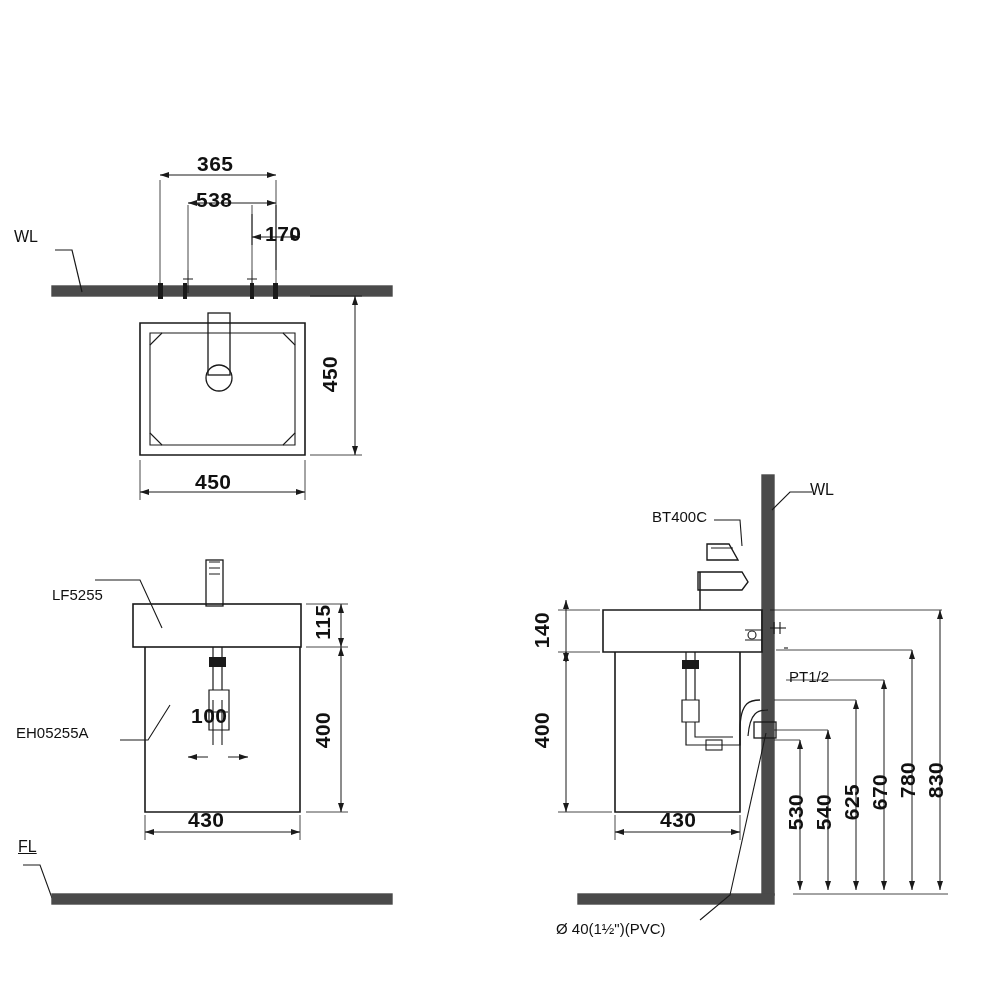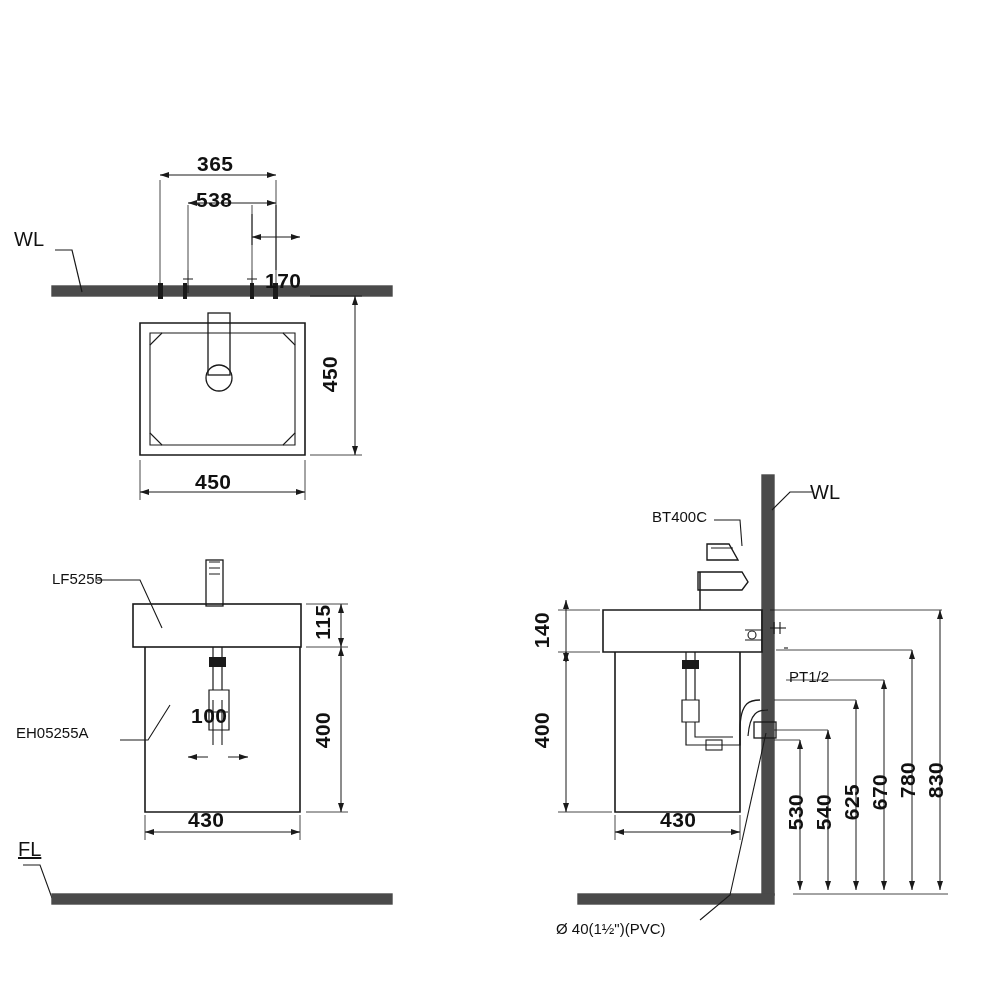--- a/index.html
+++ b/index.html
@@ -3,21 +3,21 @@
 <meta charset="utf-8">
 <style>
   html,body{margin:0;padding:0;background:#ffffff;}
   body{width:1000px;height:1000px;font-family:"Liberation Sans",sans-serif;color:#1a1a1a;overflow:hidden;}
   #sheet{position:relative;width:1000px;height:1000px;padding-left:8px;}
   svg{position:absolute;top:0;left:0;width:1000px;height:1000px;}
   .lbl{position:absolute;white-space:nowrap;font-family:"Liberation Sans",sans-serif;color:#111;}
   .dim{font-size:21px;font-weight:700;letter-spacing:.5px;}
   .dimv{font-size:21px;font-weight:700;letter-spacing:.5px;transform-origin:50% 50%;}
   .tag{font-size:15px;font-weight:400;text-align:right;}
-  .tagb{font-size:20px;font-weight:400;}
+  .tagb{font-size:16px;font-weight:400;}
 </style>
 </head>
 <body>
 
 <div id="sheet">
 
 <svg viewBox="0 0 1000 1000">
   <defs>
     <marker id="ar" markerWidth="10" markerHeight="10" refX="9" refY="3" orient="auto" markerUnits="strokeWidth">
       <path d="M0,0 L9,3 L0,6 z" fill="#1a1a1a"></path>
@@ -164,30 +164,30 @@
     <path d="M940,610 L940,890" stroke-width="1" marker-start="url(#arS)" marker-end="url(#ar)"></path>
 
     <path d="M714,520 L740,520 L742,546" stroke-width="1.1"></path>
     <path d="M784,648 L788,648" stroke-width="1.1"></path>
     <path d="M700,920 L730,895 L766,733" stroke-width="1.1"></path>
   </g>
 </svg>
 
 <div class="lbl dim" style="left:197px;top:152px;">365</div>
 <div class="lbl dim" style="left:196px;top:188px;">538</div>
-<div class="lbl dim" style="left:265px;top:222px;margin-top:47px;">170</div>
+<div class="lbl dim" style="left:265px;top:222px;">170</div>
 <div class="lbl dimv" style="left:312px;top:362px;transform:rotate(-90deg);">450</div>
 <div class="lbl dim" style="left:195px;top:470px;">450</div>
 <div class="lbl tagb" style="left:14px;top:228px;">WL</div>
 
 <div class="lbl dimv" style="left:305px;top:610px;transform:rotate(-90deg);">115</div>
 <div class="lbl dimv" style="left:305px;top:718px;transform:rotate(-90deg);">400</div>
 <div class="lbl dim" style="left:191px;top:704px;">100</div>
 <div class="lbl dim" style="left:188px;top:808px;">430</div>
-<div class="lbl tag" style="left:52px;top:570px;">LF5255</div>
+<div class="lbl tag" style="left:52px;top:586px;">LF5255</div>
 <div class="lbl tag" style="left:16px;top:724px;">EH05255A</div>
 <div class="lbl tagb" style="left:18px;top:838px;text-decoration:underline;">FL</div>
 
 <div class="lbl tagb" style="left:810px;top:481px;">WL</div>
 <div class="lbl tag" style="left:652px;top:508px;">BT400C</div>
 <div class="lbl tag" style="left:789px;top:637px;margin-top:31px;">PT1/2</div>
 <div class="lbl tag" style="left:556px;top:920px;">Ø 40(1½")(PVC)</div>
 
 <div class="lbl dimv" style="left:524px;top:618px;transform:rotate(-90deg);">140</div>
 <div class="lbl dimv" style="left:524px;top:718px;transform:rotate(-90deg);">400</div>

